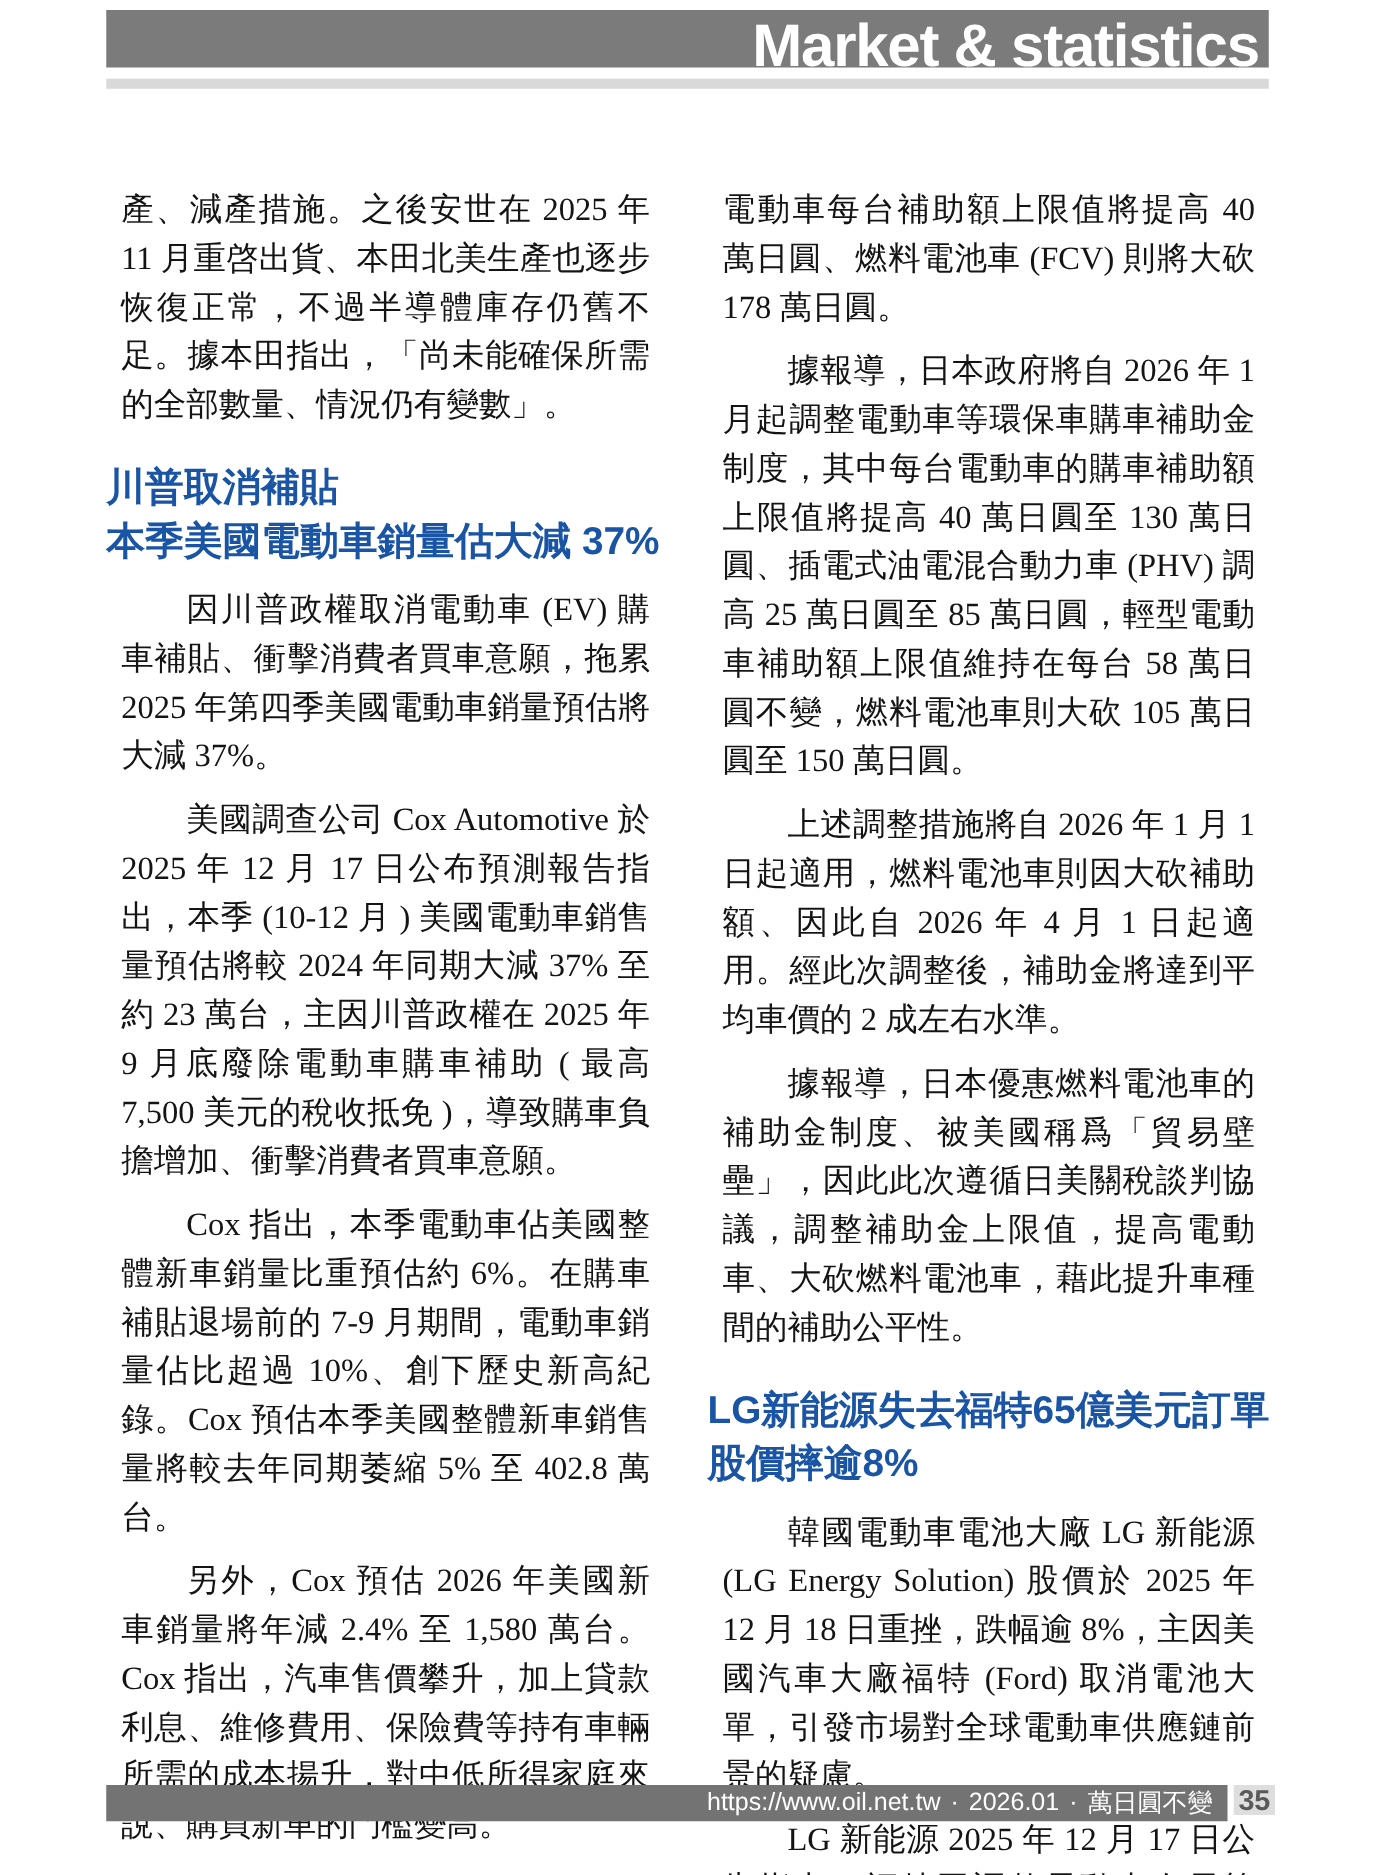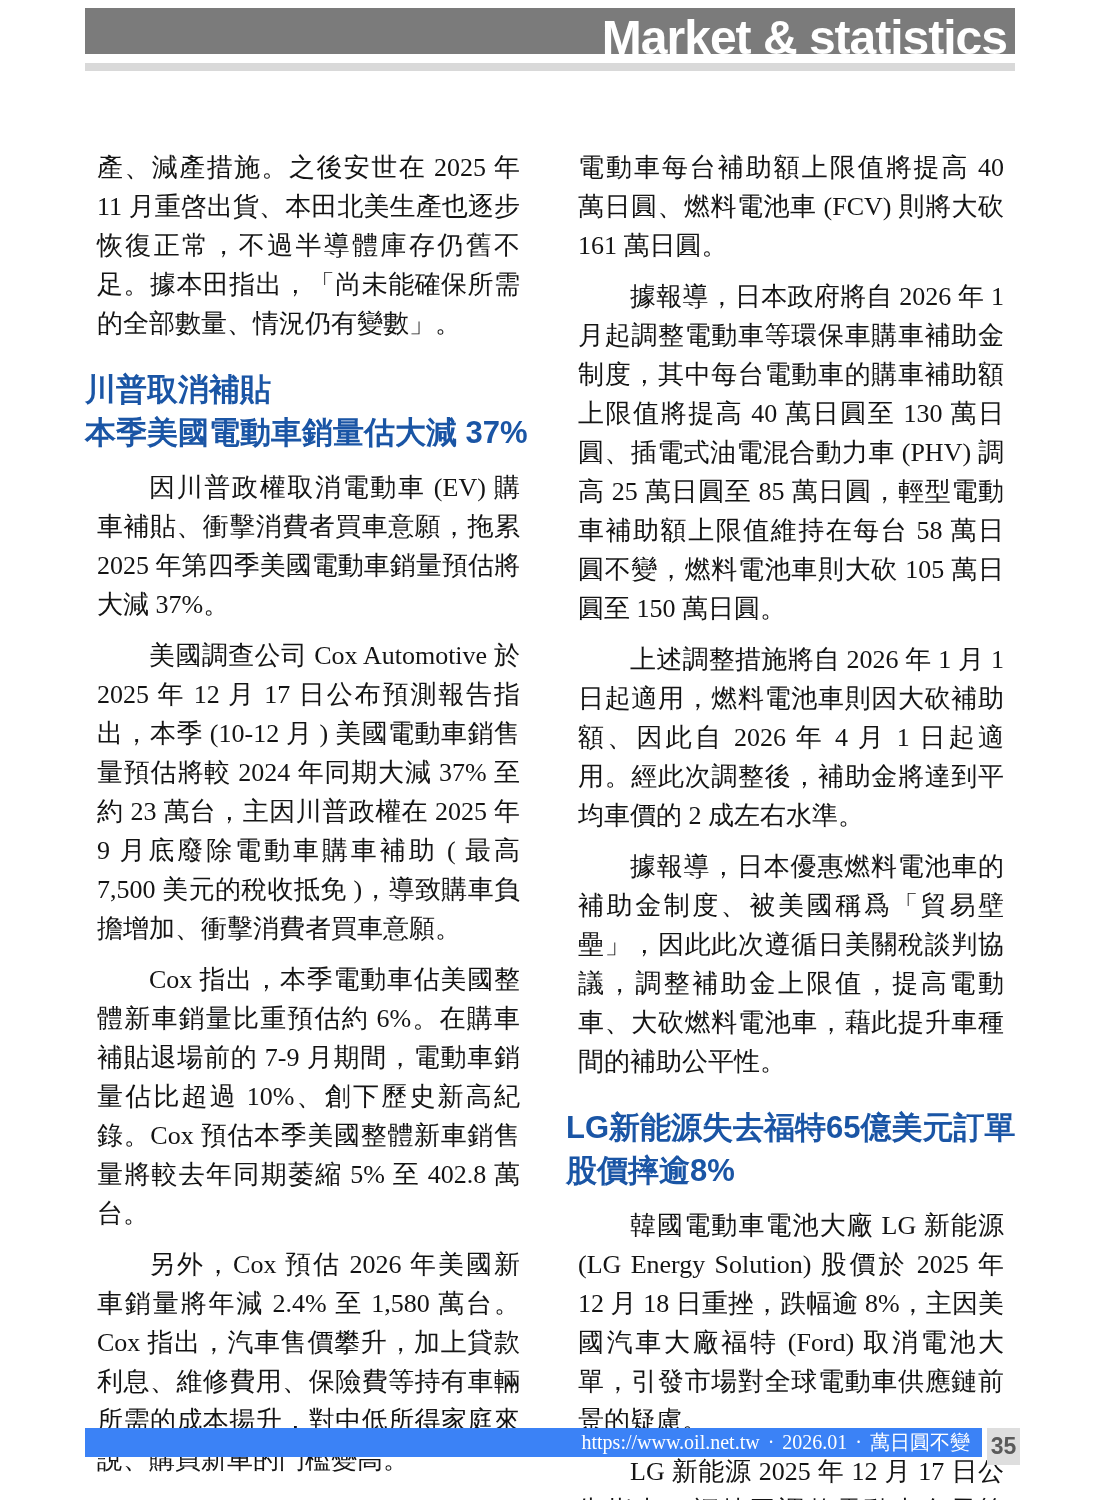--- a/index.html
+++ b/index.html
@@ -53,33 +53,33 @@
     font-weight:bold;
     margin:25px 0 13px 0;
     text-align:left;
     text-indent:0;
   }
 
   
   .footer-bar {
     position:absolute; left:85px; top:1428px;
     width:897px; height:29px;
-    background:#3b82f6;
+    background:#737373;
     color:#ffffff;
-    font-family:Liberation Serif, serif;
+    font-family:Liberation Sans, sans-serif;
     font-size:20px;
     display:flex; align-items:center; justify-content:flex-end;
     gap:8px;
     padding-right:12px;
     box-sizing:border-box;
     white-space:nowrap;
   }
   .footer-pagenum {
     position:absolute; left:987px; top:1428px;
-    width:33px; height:37px;
+    width:33px; height:24px;
     background:#dedede;
     color:#5a5a5a;
     font-family:"Liberation Sans","DejaVu Sans",sans-serif;
     font-weight:bold;
     font-size:23px;
     display:flex; align-items:center; justify-content:center;
   }
 </style>
 </head>
 <body>
@@ -96,21 +96,21 @@
     <h2 class="sec"><span>川普取消補貼</span><br><span>本季美國電動車銷量估大減 37%</span></h2>
     <p>因川普政權取消電動車 (EV) 購車補貼、衝擊消費者買車意願，拖累 2025 年第四季美國電動車銷量預估將大減 37%。</p>
     <p>美國調查公司 Cox Automotive 於 2025 年 12 月 17 日公布預測報告指出，本季 (10-12 月 ) 美國電動車銷售量預估將較 2024 年同期大減 37% 至約 23 萬台，主因川普政權在 2025 年 9 月底廢除電動車購車補助 ( 最高 7,500 美元的稅收抵免 )，導致購車負擔增加、衝擊消費者買車意願。</p>
     <p>Cox 指出，本季電動車佔美國整體新車銷量比重預估約 6%。在購車補貼退場前的 7-9 月期間，電動車銷量佔比超過 10%、創下歷史新高紀錄。Cox 預估本季美國整體新車銷售量將較去年同期萎縮 5% 至 402.8 萬台。</p>
     <p>另外，Cox 預估 2026 年美國新車銷量將年減 2.4% 至 1,580 萬台。Cox 指出，汽車售價攀升，加上貸款利息、維修費用、保險費等持有車輛所需的成本揚升，對中低所得家庭來說、購買新車的門檻變高。</p>
     <h2 class="sec"><span>遵循日美關稅協議</span><br><span>日本傳提高 EV 購車補助、砍 FCV</span></h2>
 
   </div>
 
   <div class="col col-right">
-    <p class="no-indent">電動車每台補助額上限值將提高 40 萬日圓、燃料電池車 (FCV) 則將大砍 161 萬日圓。</p>
+    <p class="no-indent">電動車每台補助額上限值將提高 40 萬日圓、燃料電池車 (FCV) 則將大砍 178 萬日圓。</p>
     <p>據報導，日本政府將自 2026 年 1 月起調整電動車等環保車購車補助金制度，其中每台電動車的購車補助額上限值將提高 40 萬日圓至 130 萬日圓、插電式油電混合動力車 (PHV) 調高 25 萬日圓至 85 萬日圓，輕型電動車補助額上限值維持在每台 58 萬日圓不變，燃料電池車則大砍 105 萬日圓至 150 萬日圓。</p>
     <p>上述調整措施將自 2026 年 1 月 1 日起適用，燃料電池車則因大砍補助額、因此自 2026 年 4 月 1 日起適用。經此次調整後，補助金將達到平均車價的 2 成左右水準。</p>
     <p>據報導，日本優惠燃料電池車的補助金制度、被美國稱爲「貿易壁壘」，因此此次遵循日美關稅談判協議，調整補助金上限值，提高電動車、大砍燃料電池車，藉此提升車種間的補助公平性。</p>
     <h2 class="sec"><span>LG新能源失去福特65億美元訂單</span><br><span>股價摔逾8%</span></h2>
     <p>韓國電動車電池大廠 LG 新能源 (LG Energy Solution) 股價於 2025 年 12 月 18 日重挫，跌幅逾 8%，主因美國汽車大廠福特 (Ford) 取消電池大單，引發市場對全球電動車供應鏈前景的疑慮。</p>
     <p>LG 新能源 2025 年 12 月 17 日公告指出，福特因調整電動車布局策略，已正式通知終止原定於 2026 年及 2027 年生效的電動車電池供應合約，合約總金額高達 9.6 兆韓元 ( 約 65 億美元 )。該批電池原規劃由 LG 新能源波蘭工廠生產，供應福特歐洲市場。</p>
   </div>
 
   <div class="footer-bar">
     <span>https://www.oil.net.tw</span>

